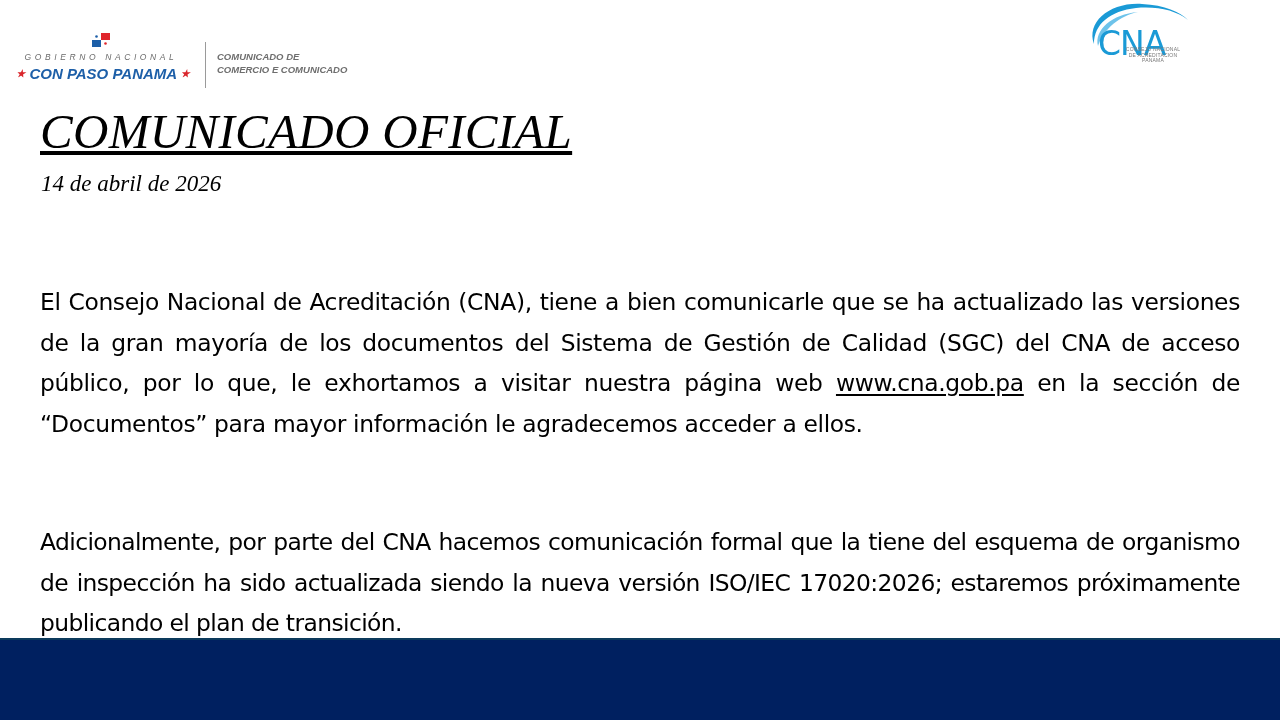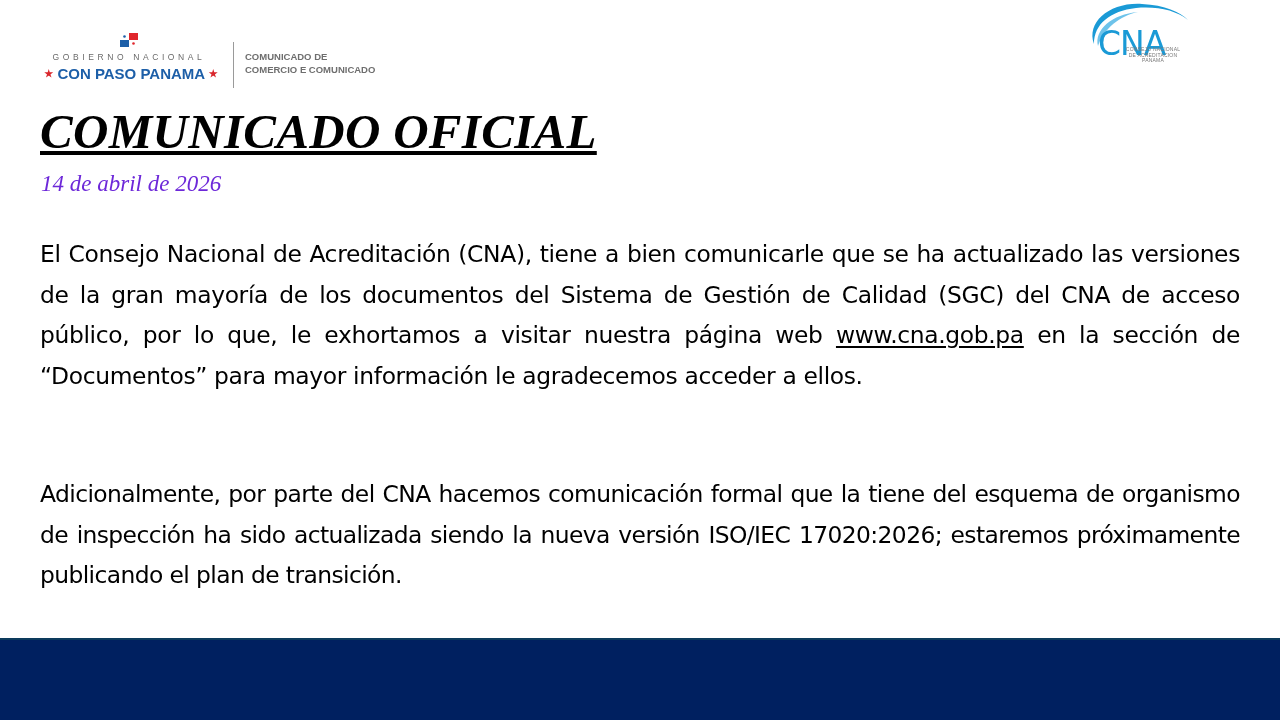--- a/index.html
+++ b/index.html
@@ -11,24 +11,25 @@
       background: #ffffff;
     }
     body {
       position: relative;
       font-family: "Liberation Sans", sans-serif;
       color: #000;
     }
     
     .gov-logo {
       position: absolute;
-      left: 36px;
+      left: 8px;
       top: 30px;
       width: 360px;
       height: 60px;
+      font-style: italic;
     }
     .gov-left {
       position: absolute;
       left: 0;
       top: 0;
       width: 195px;
       height: 60px;
     }
     .flag {
       position: absolute;
@@ -112,51 +113,52 @@
       color: #777;
       letter-spacing: 0.2px;
     }
     
     .title {
       position: absolute;
       left: 40px;
       top: 104px;
       font-family: "Liberation Serif", serif;
       font-style: italic;
-      font-weight: bold;
+      font-weight: normal;
       font-size: 49px;
       line-height: 56px;
       text-decoration: underline;
       text-decoration-thickness: 4px;
       text-underline-offset: 3px;
       white-space: nowrap;
       letter-spacing: 0.3px;
     }
     .date {
       position: absolute;
       left: 41px;
       top: 170px;
       font-family: "Liberation Serif", serif;
       font-style: italic;
       font-size: 23px;
       line-height: 28px;
-      color: #6d28d9;
+      color: #000000;
     }
     
     .para {
       position: absolute;
       left: 40px;
       width: 1200px;
       font-family: "DejaVu Sans", sans-serif;
       font-size: 23.4px;
       line-height: 40.5px;
       text-align: justify;
       letter-spacing: -0.35px;
       word-spacing: 0px;
       color: #000;
+      margin-top: 48px;
     }
     .para1 { top: 234px; }
     .para2 { top: 474px; letter-spacing: -0.6px; }
     .link {
       color: #000;
       text-decoration: underline;
       text-underline-offset: 3px;
     }
     
     .footer-band {

